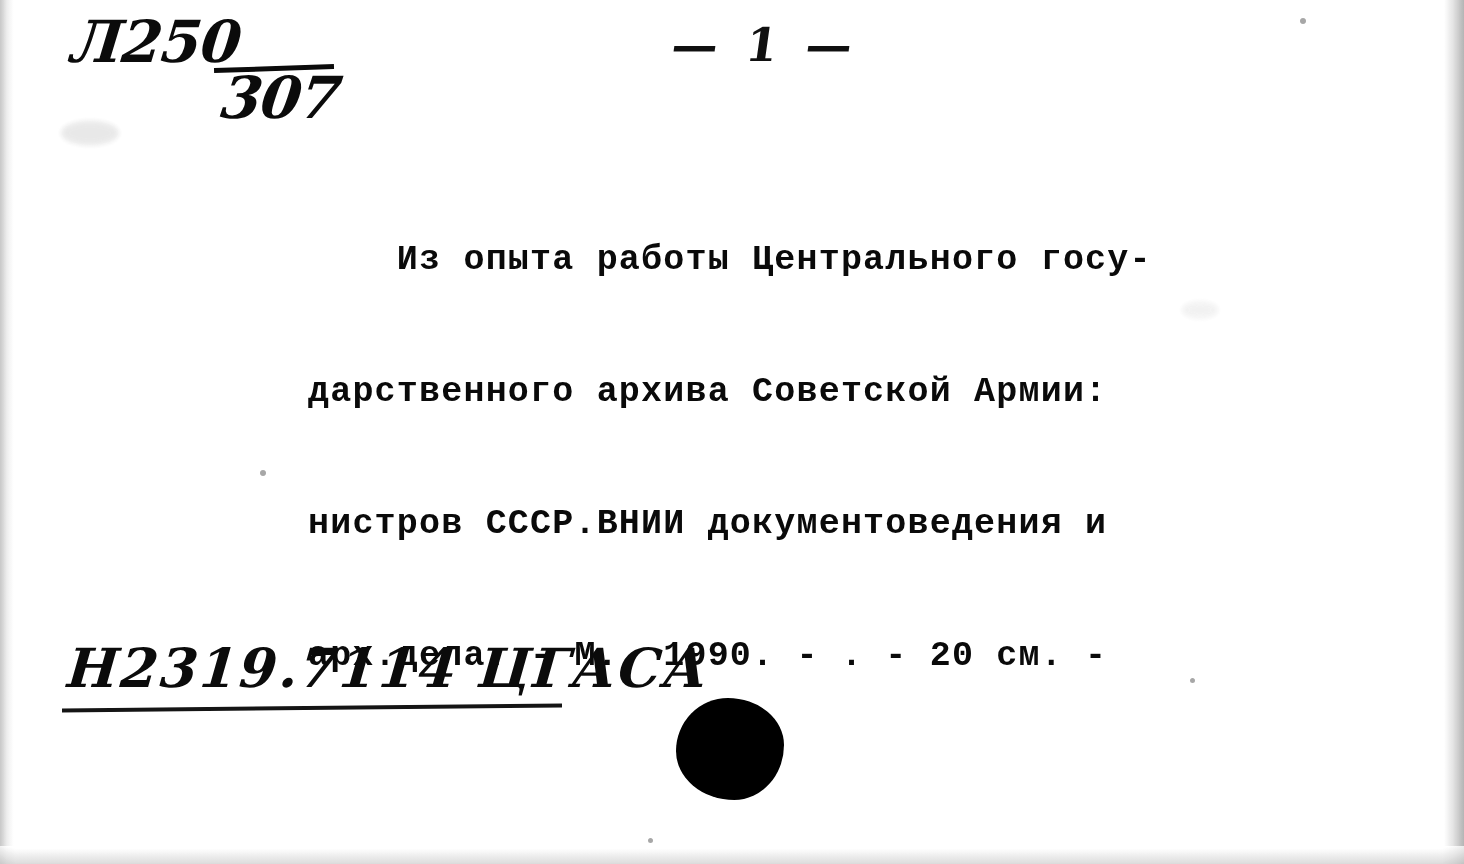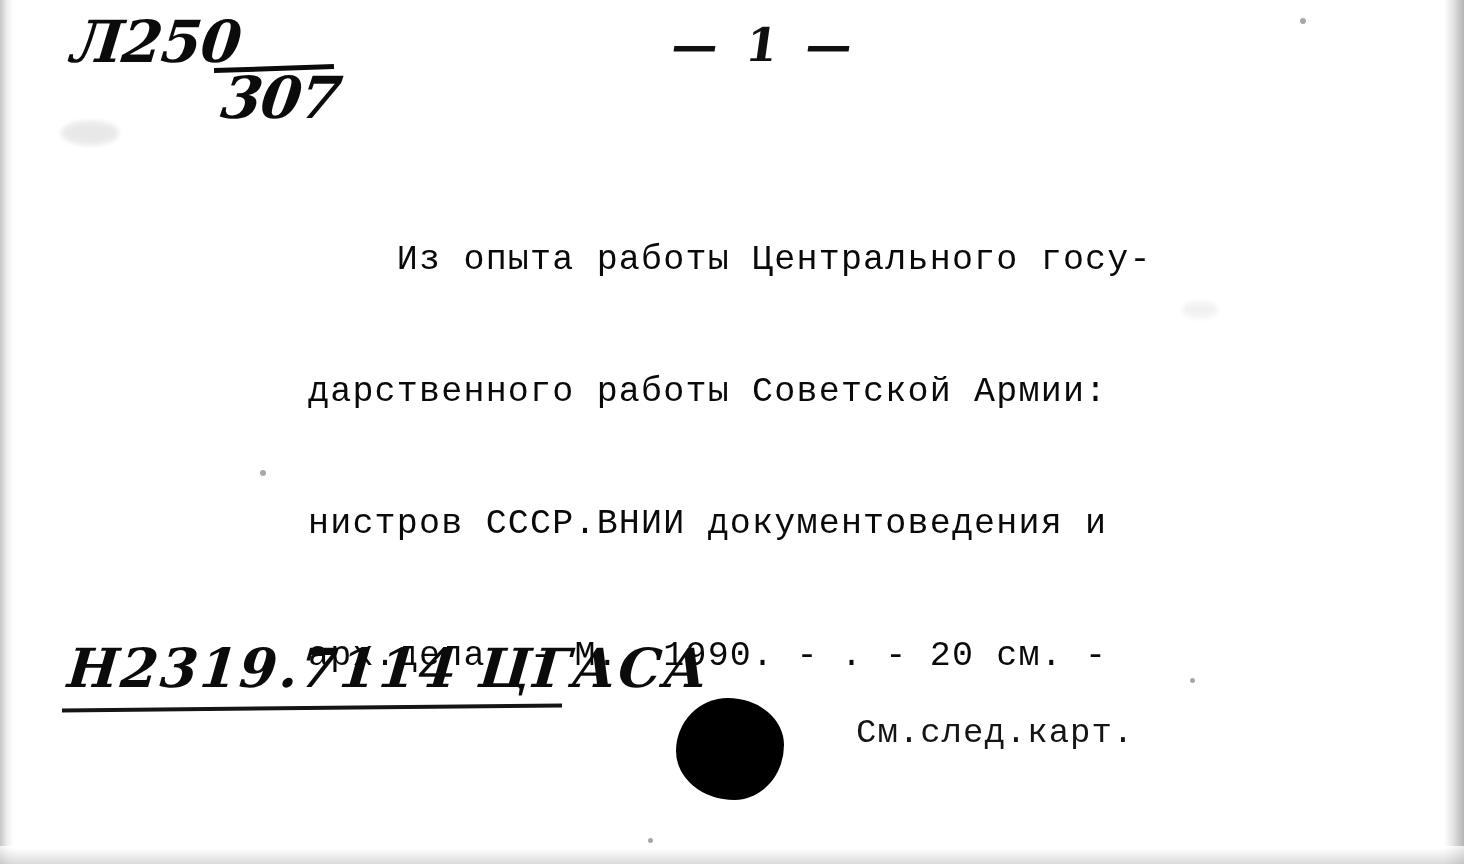--- a/index.html
+++ b/index.html
@@ -99,21 +99,21 @@
     left: 308px;
     top: 150px;
     width: 1120px;
     font-family: "Liberation Mono", monospace;
     font-size: 35px;
     line-height: 44px;
     letter-spacing: 1.2px;
     color: #101010;
     white-space: pre;
   }
-  #catalog-body .ln { display: block; }
+  #catalog-body .ln { display: block; font-weight: bold; }
 
   #accession-number {
     left: 68px;
     top: 636px;
     font-size: 54px;
     letter-spacing: 2px;
     transform: skewX(-5deg);
   }
   #accession-underline {
     position: absolute;
@@ -170,28 +170,27 @@
   <div class="speck" style="left:1300px;top:18px;width:6px;height:6px;"></div>
 
   <div class="hand" id="shelfmark-top">Л250</div>
   <div id="shelfmark-rule"></div>
   <div class="hand" id="shelfmark-bottom">307</div>
 
   <div id="page-number">— 1 —</div>
 
   <div id="catalog-body">
     <span class="ln">    Из опыта работы Центрального госу-</span>
-    <span class="ln">дарственного работы Советской Армии:</span>
+    <span class="ln">дарственного архива Советской Армии:</span>
     <span class="ln">нистров СССР.ВНИИ документоведения и</span>
     <span class="ln">арх.дела. - М., 1990. - . - 20 см. -</span>
     
     
     
   </div>
 
   <div class="hand" id="accession-number">Н2319.7114 ЦГАСА</div>
   <div id="accession-underline"></div>
 
   <div id="ink-blot"></div>
 
-  <div id="see-next-card">См.след.карт.</div>
 
 </div>
 
 </body></html>

